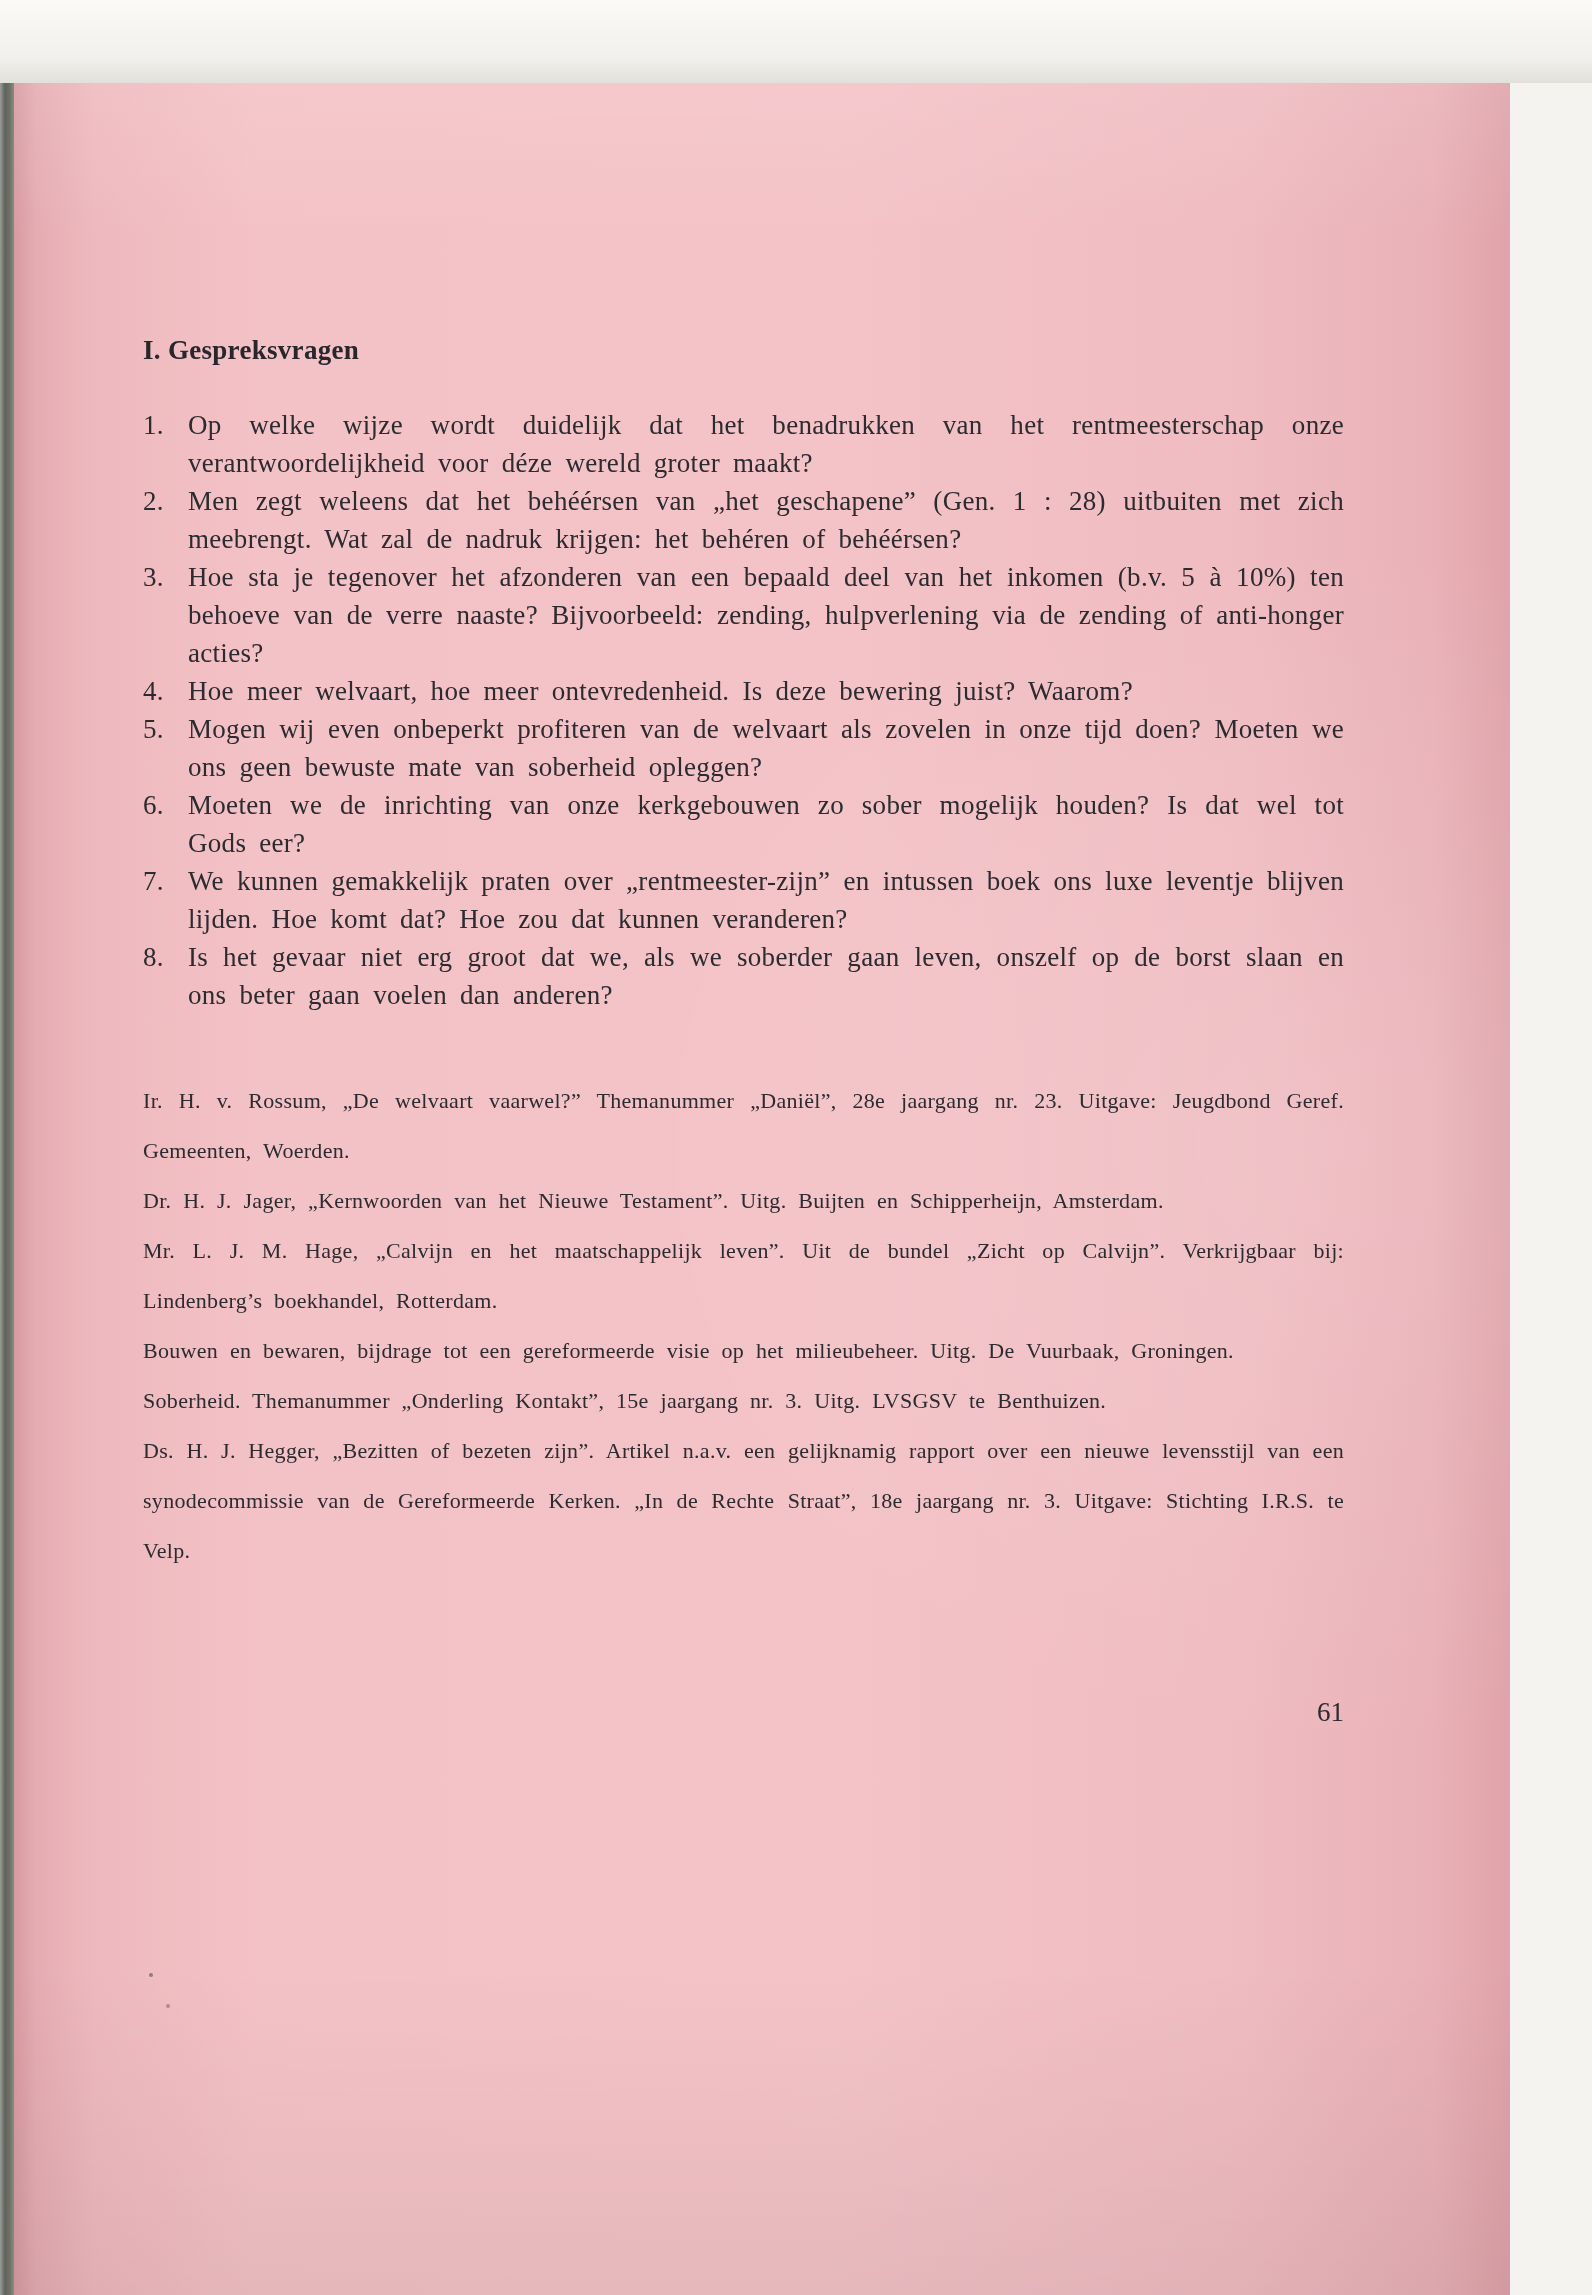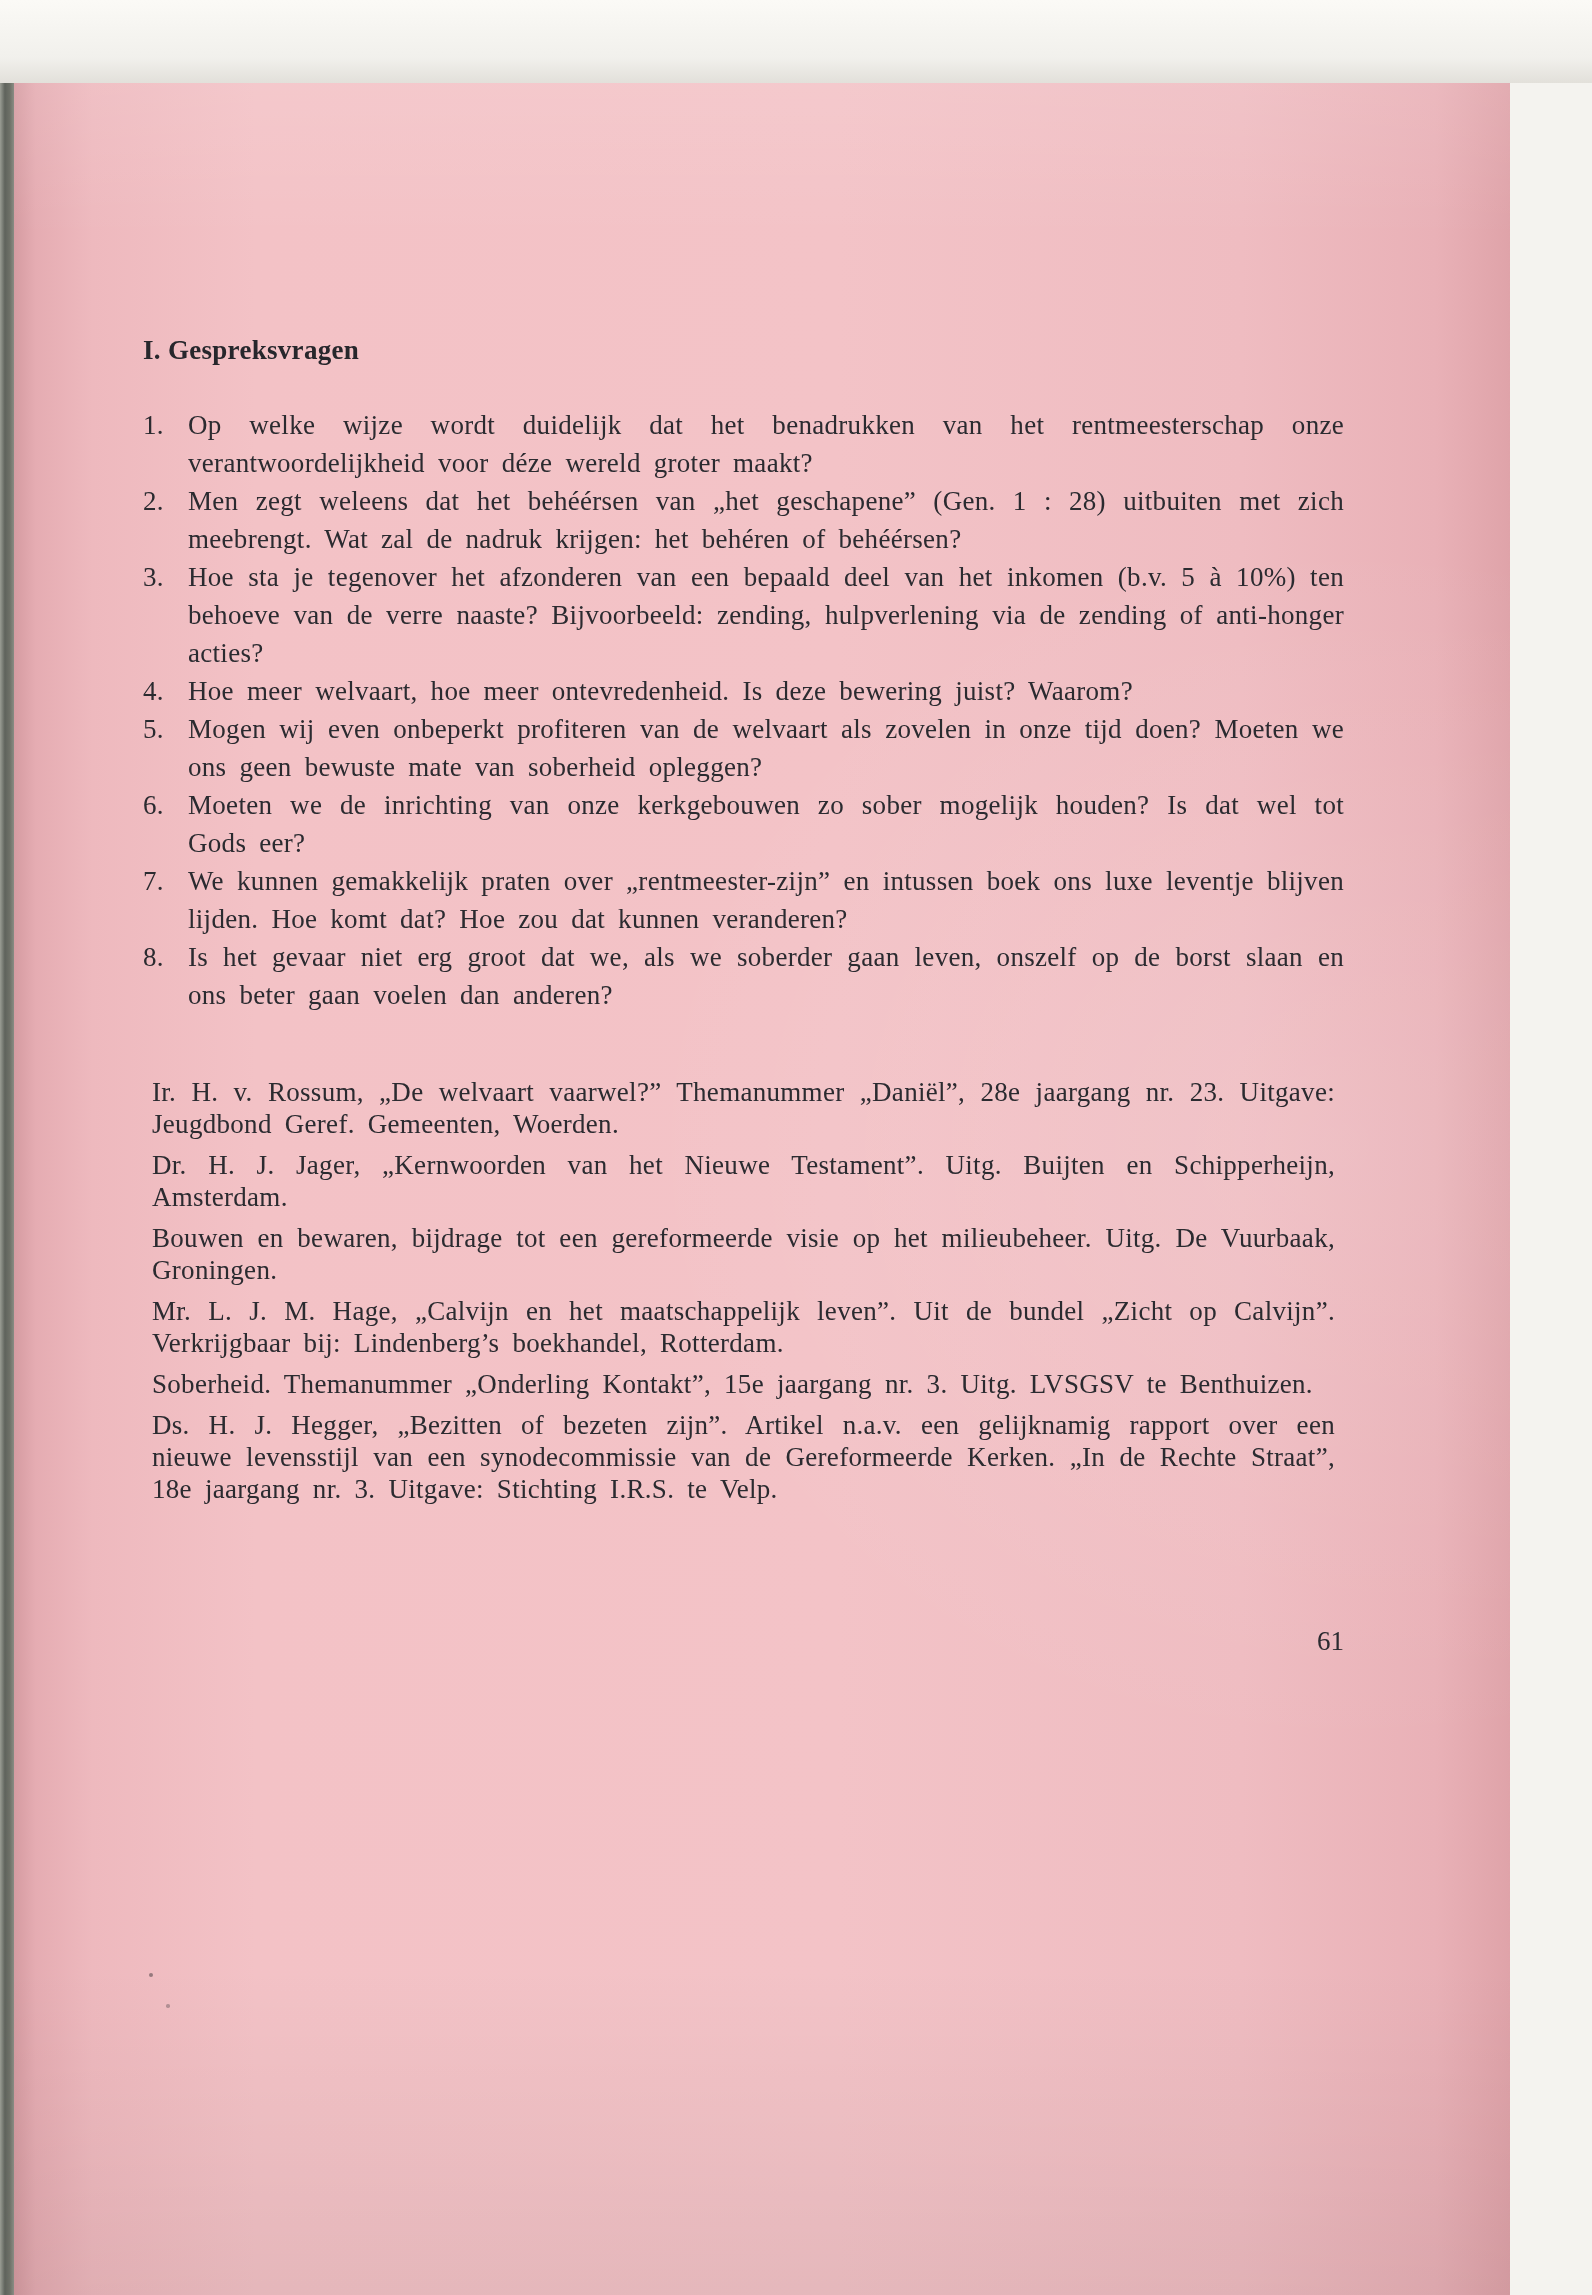--- a/index.html
+++ b/index.html
@@ -88,23 +88,23 @@
     flex: 1;
     text-align: justify;
   }
   .lit-section {
     margin-top: 62px;
   }
   .lit {
     margin-top: 41px;
   }
   .lit p {
-    margin: 9px;
-    font-size: 27px;
-    line-height: 32px;
+    margin: 0;
+    font-size: 22px;
+    line-height: 50px;
     letter-spacing: 0.3px;
     word-spacing: 6px;
     text-align: justify;
   }
   .page-number {
     margin-top: 121px;
     text-align: right;
     font-size: 27px;
     color: #2b2b30;
   }
@@ -162,22 +162,22 @@
         <div class="q-item">
           <span class="q-num">8.</span>
           <span class="q-text">Is het gevaar niet erg groot dat we, als we soberder gaan leven, onszelf op de borst slaan en ons beter gaan voelen dan anderen?</span>
         </div>
       </div>
 
       <div class="lit-section">
         <div class="lit">
           <p>Ir. H. v. Rossum, „De welvaart vaarwel?” Themanummer „Daniël”, 28e jaargang nr. 23. Uitgave: Jeugdbond Geref. Gemeenten, Woerden.</p>
           <p>Dr. H. J. Jager, „Kernwoorden van het Nieuwe Testament”. Uitg. Buijten en Schipperheijn, Amsterdam.</p>
+          <p>Mr. L. J. M. Hage, „Calvijn en het maatschappelijk leven”. Uit de bundel „Zicht op Calvijn”. Verkrijgbaar bij: Lindenberg’s boekhandel, Rotterdam.</p>
           <p>Bouwen en bewaren, bijdrage tot een gereformeerde visie op het milieubeheer. Uitg. De Vuurbaak, Groningen.</p>
-          <p>Mr. L. J. M. Hage, „Calvijn en het maatschappelijk leven”. Uit de bundel „Zicht op Calvijn”. Verkrijgbaar bij: Lindenberg’s boekhandel, Rotterdam.</p>
           <p>Soberheid. Themanummer „Onderling Kontakt”, 15e jaargang nr. 3. Uitg. LVSGSV te Benthuizen.</p>
           <p>Ds. H. J. Hegger, „Bezitten of bezeten zijn”. Artikel n.a.v. een gelijknamig rapport over een nieuwe levensstijl van een synodecommissie van de Gereformeerde Kerken. „In de Rechte Straat”, 18e jaargang nr. 3. Uitgave: Stichting I.R.S. te Velp.</p>
         </div>
       </div>
 
       <div class="page-number">61</div>
     </div>
 
     <div class="speck speck-1"></div>
     <div class="speck speck-2"></div>

